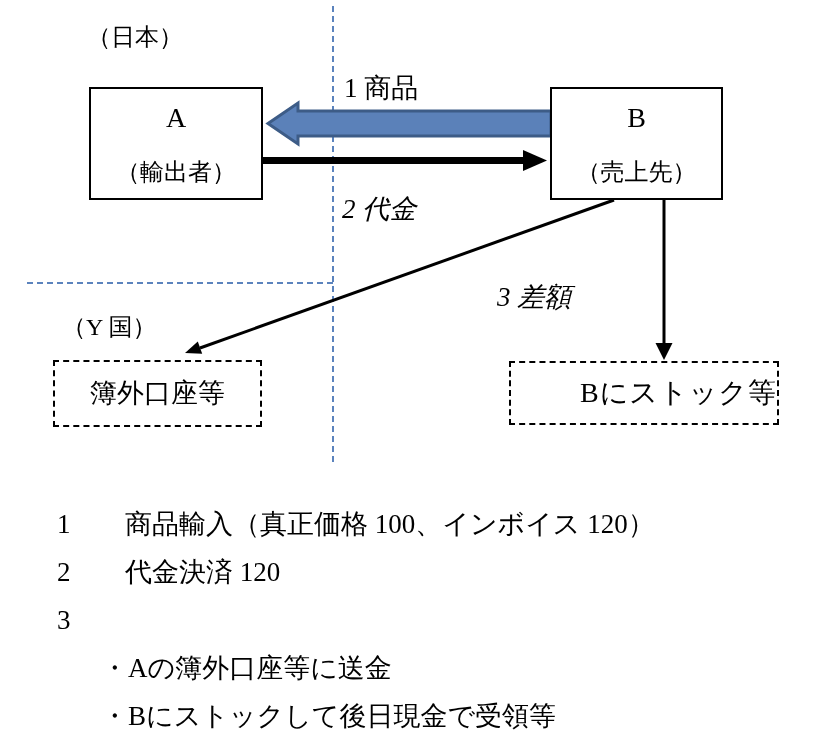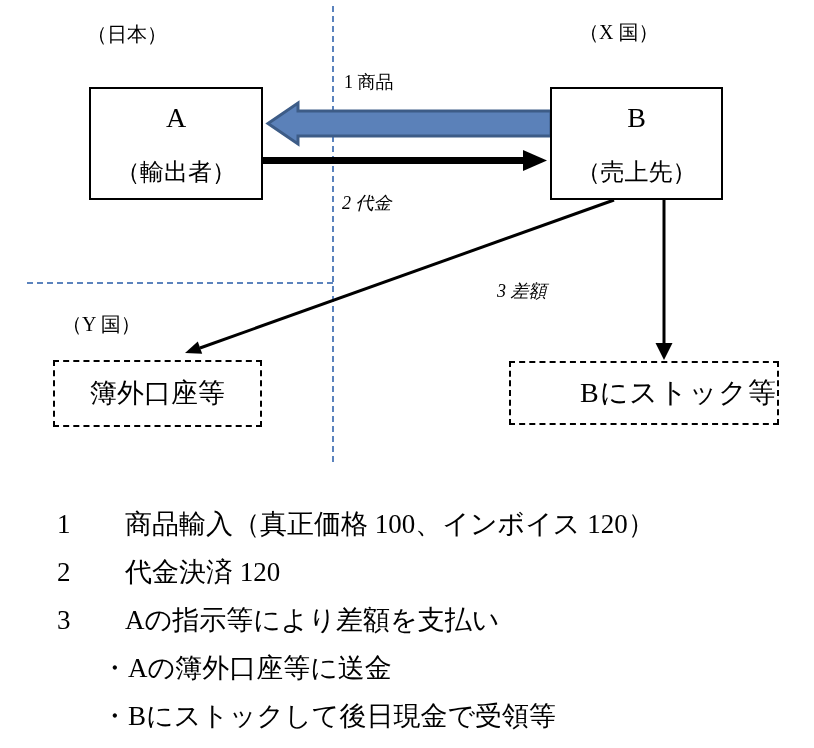--- a/index.html
+++ b/index.html
@@ -3,22 +3,22 @@
 <meta charset="utf-8">
 <style>
   html,body{margin:0;padding:0;background:#ffffff;}
   .canvas{
     position:relative;width:814px;height:748px;background:#ffffff;
     font-family:"Liberation Serif","DejaVu Serif",serif;color:#000;
     overflow:hidden;
   }
   *{box-sizing:border-box;}
   svg.overlay{position:absolute;left:0;top:0;z-index:1;}
-  .region-label{position:absolute;font-size:20px;white-space:nowrap;z-index:3;}
-  .arrow-label{position:absolute;font-size:18px;white-space:nowrap;z-index:3;}
+  .region-label{position:absolute;font-size:24px;white-space:nowrap;z-index:3;}
+  .arrow-label{position:absolute;font-size:27px;white-space:nowrap;z-index:3;}
   .solid-box{
     position:absolute;border:2px solid #000;background:#fff;z-index:2;
     display:flex;flex-direction:column;align-items:center;justify-content:center;gap:14px;
   }
   .box-name{font-size:28px;line-height:1;}
   .box-role{font-size:24px;line-height:1;margin-top:14px;}
   .dashed-box{
     position:absolute;border:2px dashed #000;background:#fff;z-index:2;
     display:flex;align-items:center;justify-content:center;
   }
@@ -47,21 +47,20 @@
     <polygon points="547,160.5 523,150 523,171" fill="#000000"></polygon>
 
     <line x1="614" y1="200" x2="200" y2="348" stroke-width="3" stroke="#000000"></line>
     <polygon points="185,353 197.8,341.5 202.2,353.7" fill="#000000"></polygon>
 
     <line x1="664" y1="200" x2="664" y2="345" stroke-width="3" stroke="#000000"></line>
     <polygon points="664,360 655.5,343 672.5,343" fill="#000000"></polygon>
   </svg>
 
   <div class="region-label" style="left:87px;top:21px;">（日本）</div>
-  <div class="region-label" style="left:579px;top:19px;">（X 国）</div>
   <div class="region-label" style="left:62px;top:311px;">（Y 国）</div>
 
   <div class="solid-box" style="left:89px;top:87px;width:174px;height:113px;">
     <div class="box-name">A</div>
     <div class="box-role">（輸出者）</div>
   </div>
   <div class="solid-box" style="left:550px;top:87px;width:173px;height:113px;">
     <div class="box-name">B</div>
     <div class="box-role">（売上先）</div>
   </div>
@@ -81,21 +80,20 @@
     <div class="note-row">
       <span class="note-num">1</span>
       <span class="note-text">商品輸入（真正価格 100、インボイス 120）</span>
     </div>
     <div class="note-row">
       <span class="note-num">2</span>
       <span class="note-text">代金決済 120</span>
     </div>
     <div class="note-row">
       <span class="note-num">3</span>
-      <span class="note-text">Aの指示等により差額を支払い</span>
     </div>
     <div class="bullet-row">
       <span class="bullet-marker">・</span>
       <span class="bullet-text">Aの簿外口座等に送金</span>
     </div>
     <div class="bullet-row">
       <span class="bullet-marker">・</span>
       <span class="bullet-text">Bにストックして後日現金で受領等</span>
     </div>
   </div>

